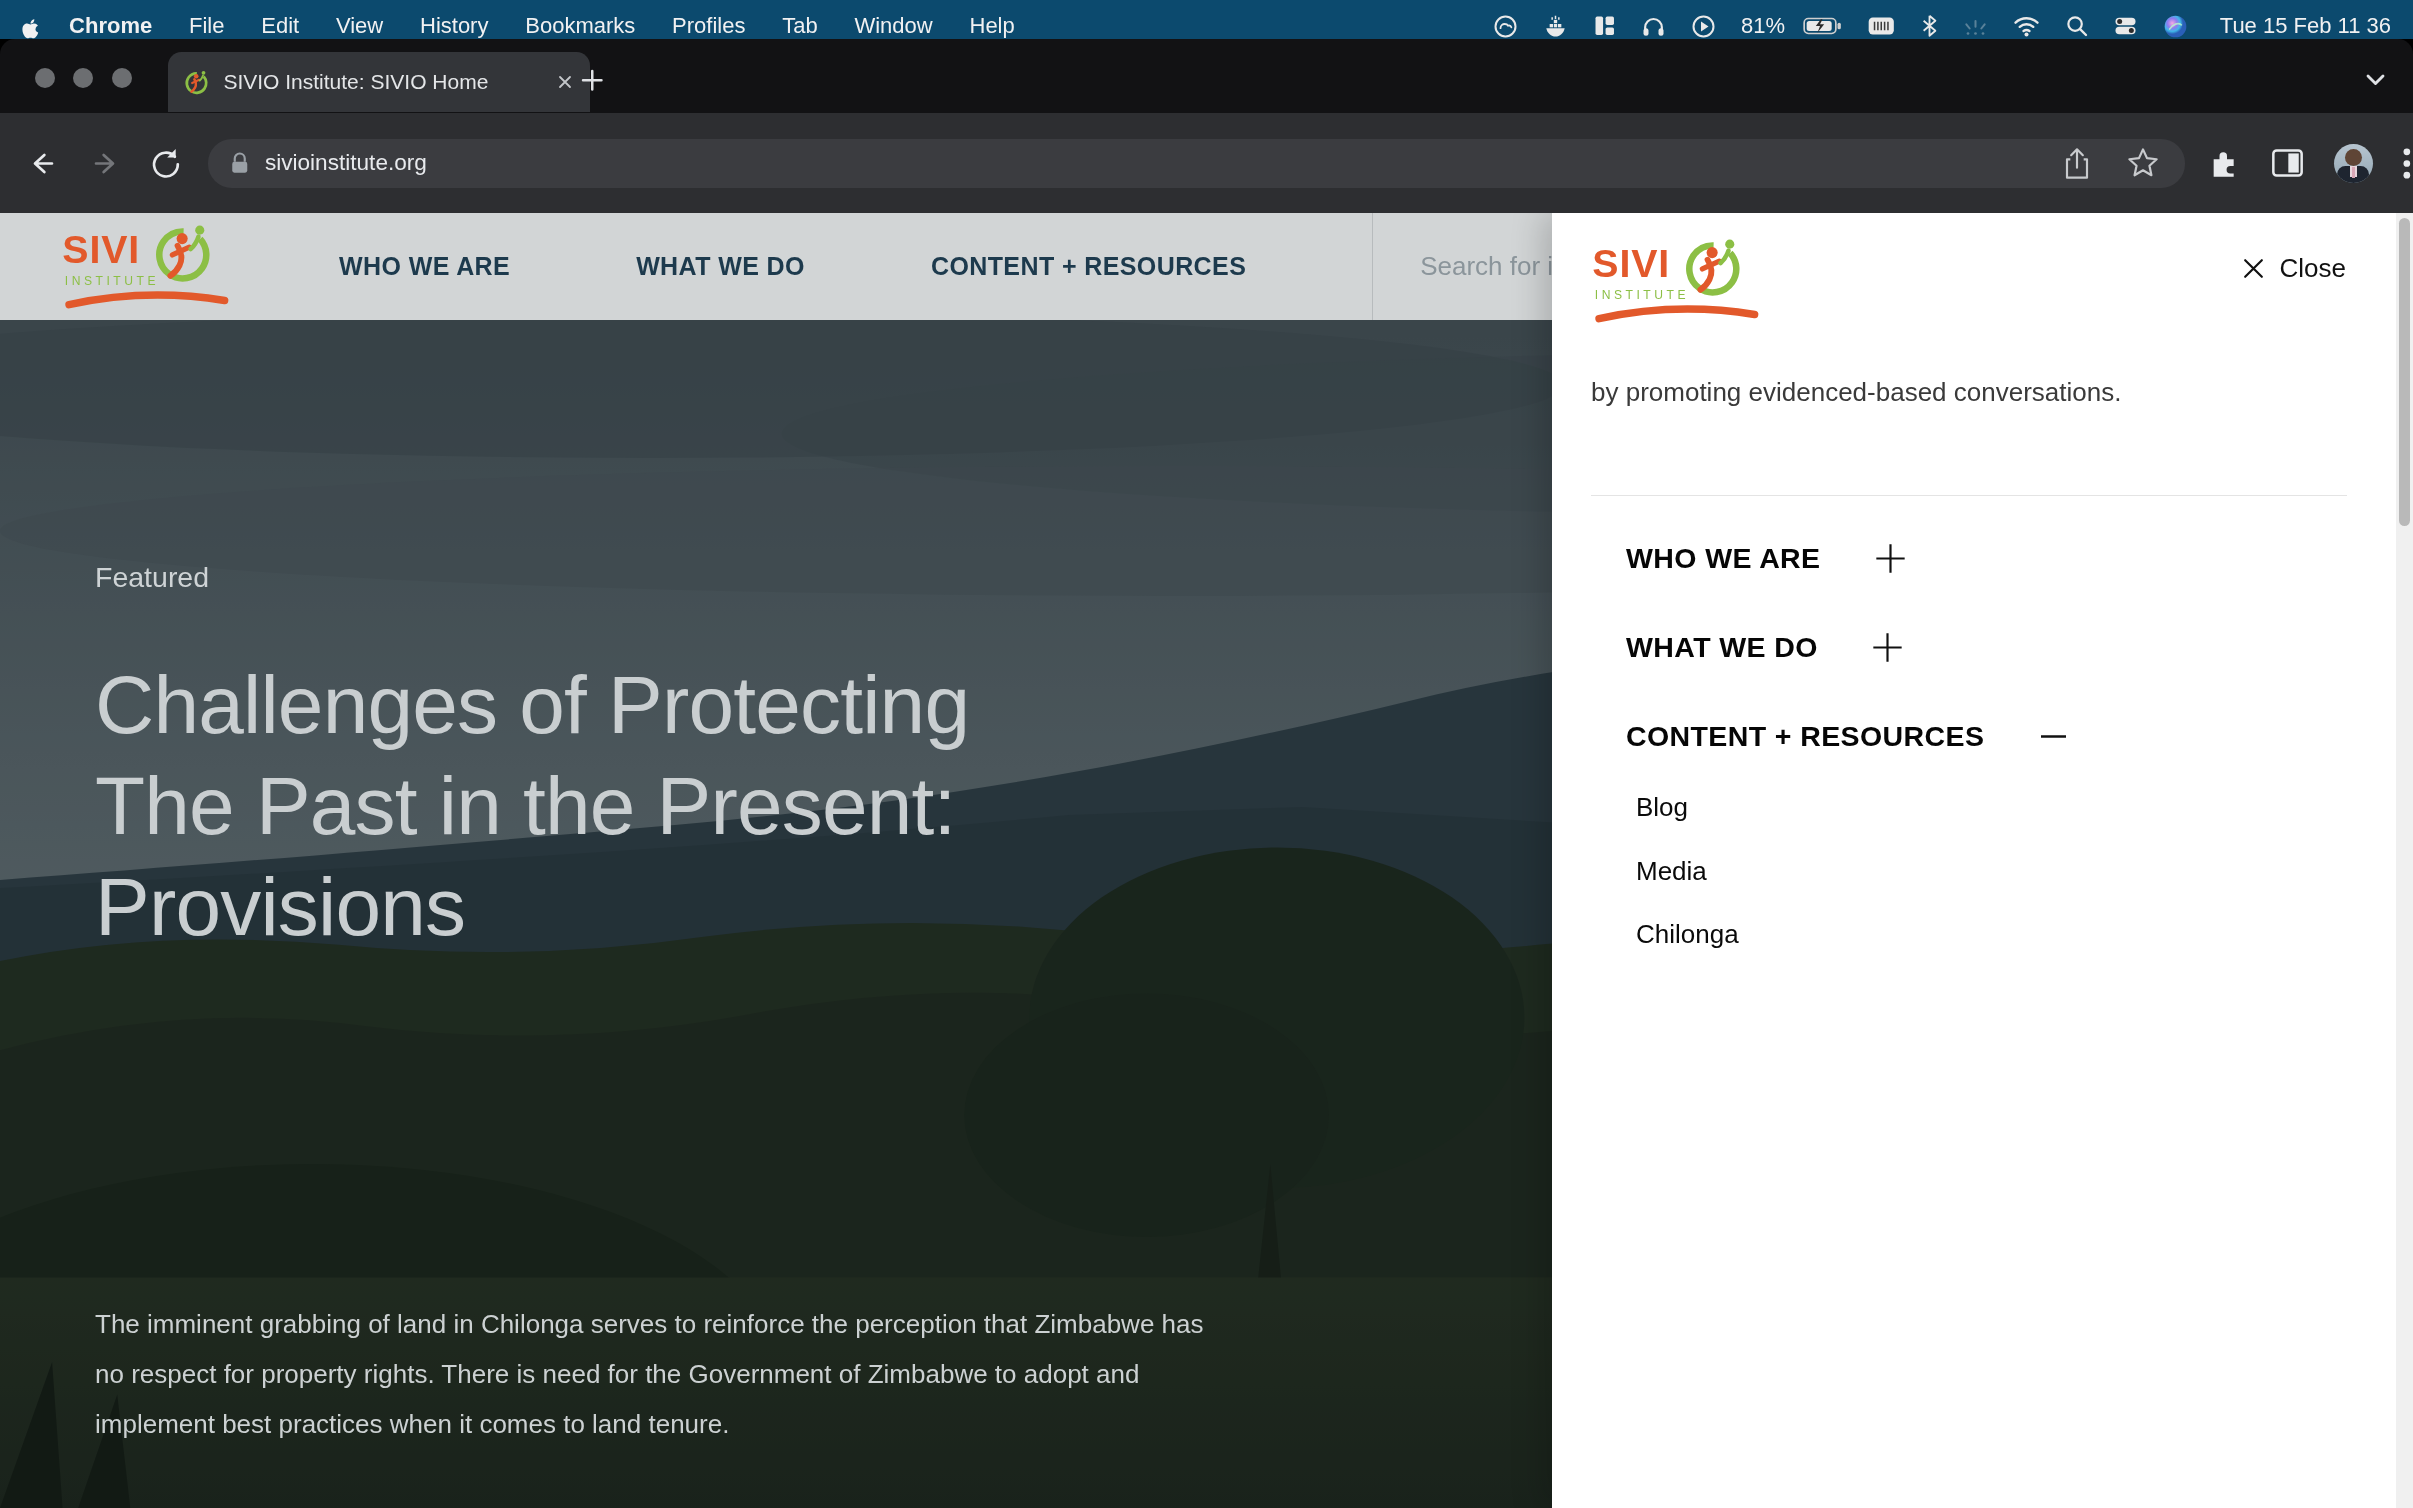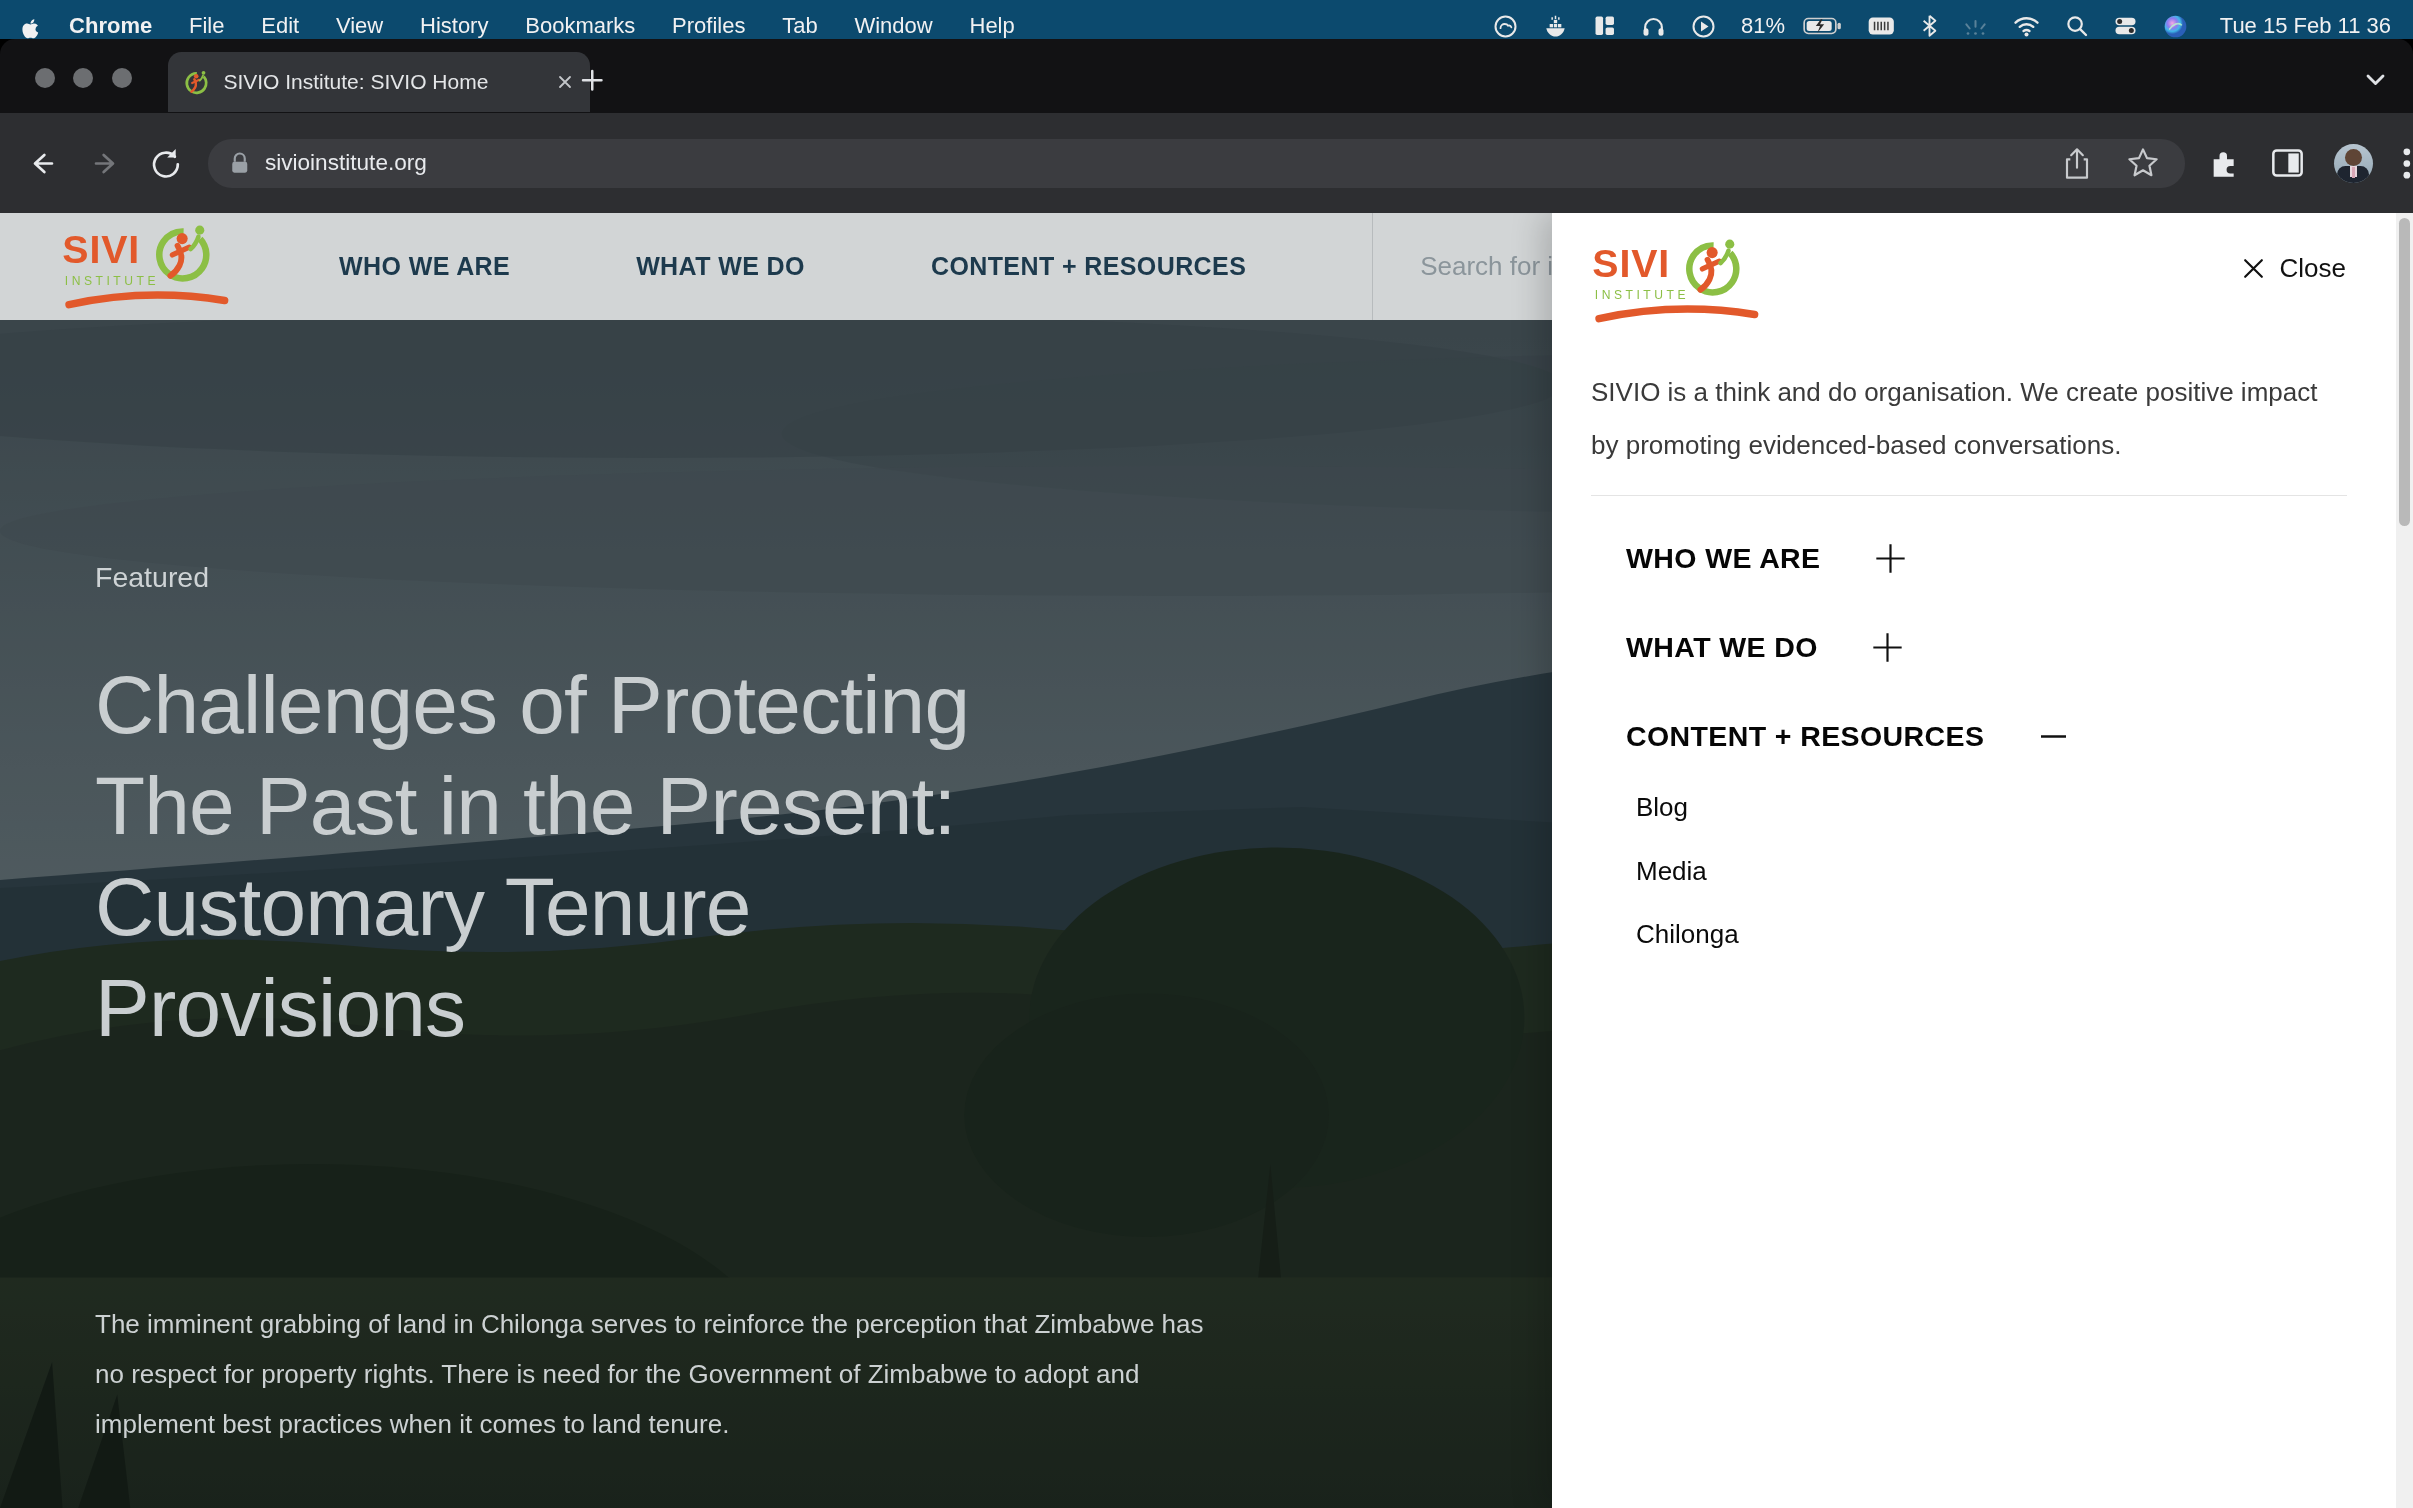--- a/index.html
+++ b/index.html
@@ -395,21 +395,20 @@
             <ellipse cx="1500" cy="1260" rx="90" ry="130" fill="#203019" opacity=".9"></ellipse>
           </g>
           <path d="M0 1464 l40 -180 8 180 z M60 1464 l30 -140 10 140 z" fill="#10180d"></path>
         </svg>
         <div class="hero-shade"></div>
         <div class="hero-content">
           <div class="eyebrow">Featured</div>
           <div class="hero-title">
             <div>Challenges of Protecting</div>
             <div>The Past in the Present:</div>
-            <div>Customary Tenure</div>
             <div>Provisions</div>
           </div>
           <div class="hero-desc">
             <div>The imminent grabbing of land in Chilonga serves to reinforce the perception that Zimbabwe has</div>
             <div>no respect for property rights. There is need for the Government of Zimbabwe to adopt and</div>
             <div>implement best practices when it comes to land tenure.</div>
           </div>
 
         </div>
       </div>
@@ -421,21 +420,20 @@
             </svg>
 
           <div class="panel-close">
             <svg width="25" height="25" viewBox="0 0 30 30">
               <path d="M5 5l20 20M25 5L5 25" stroke="#111" stroke-width="2.6" stroke-linecap="round"></path>
             </svg>
             <span>Close</span>
           </div>
 
           <div class="panel-desc">
-            <div>SIVIO is a think and do organisation. We create positive impact</div>
             <div>by promoting evidenced-based conversations.</div>
           </div>
 
           <div class="panel-divider"></div>
 
           <div class="panel-menu">
             <div class="pm-row">
               <span class="pm-label">WHO WE ARE</span>
               <span class="pm-icon">
                 <svg width="35" height="35" viewBox="0 0 42 42">

